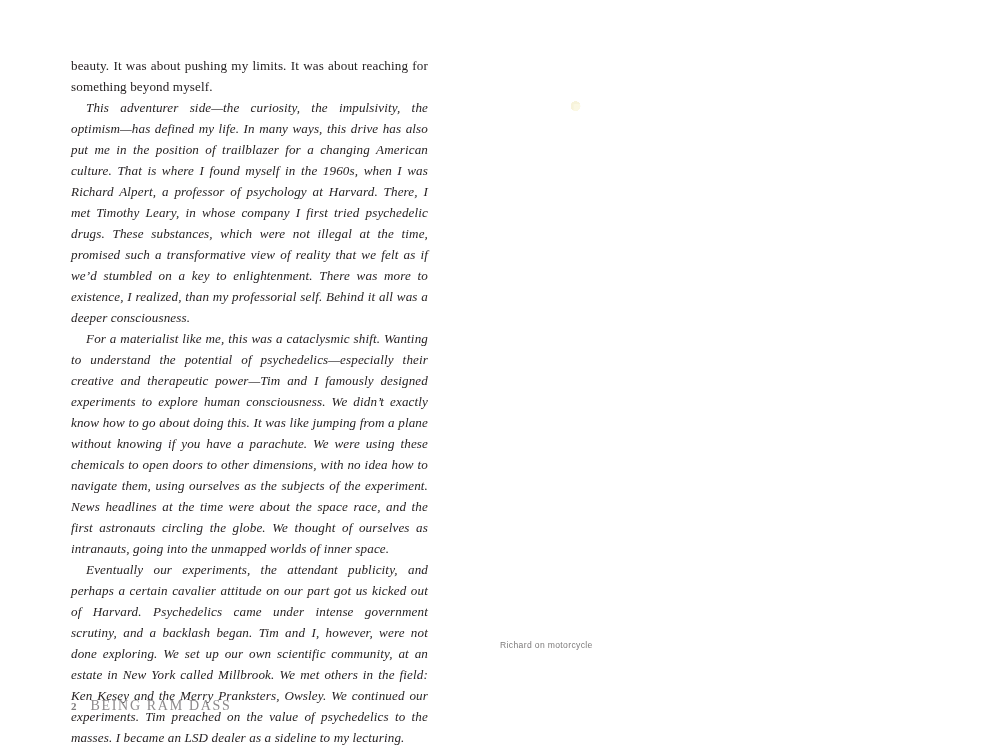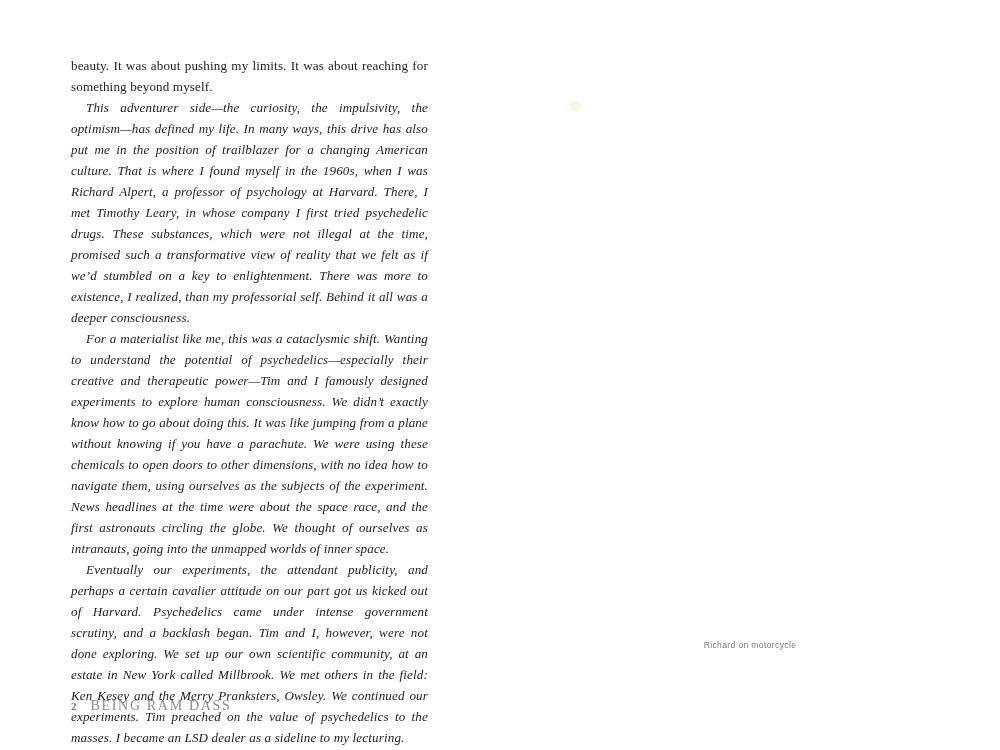--- a/index.html
+++ b/index.html
@@ -136,21 +136,21 @@
     height: 436px;
     overflow: hidden;
     background: #b9bb9c;
   }
 
   .caption {
     position: absolute;
     left: 0;
     top: 640px;
     width: 500px;
-    text-align: center;
+    text-align: left;
     font-family: "Liberation Sans", "DejaVu Sans", sans-serif;
     font-size: 8.6px;
     letter-spacing: 0.04em;
     color: #7d7b7b;
   }
 
   svg { display: block; }
 </style>
 </head>
 <body>

